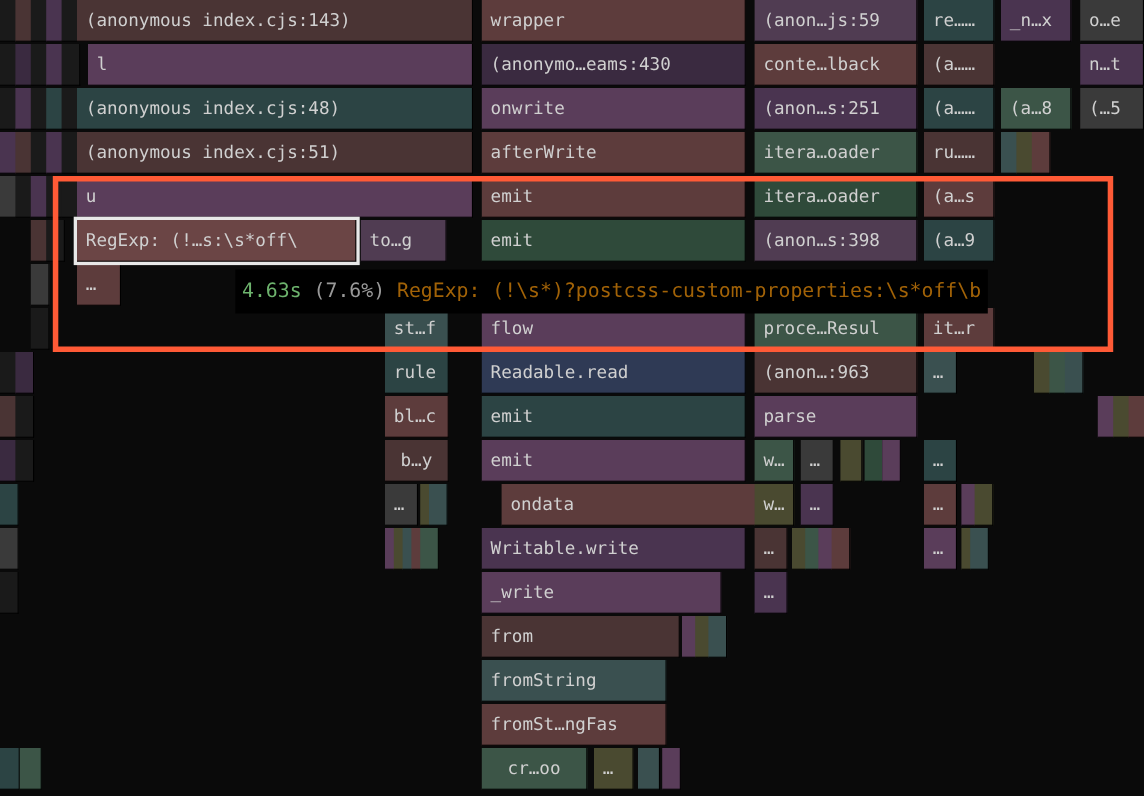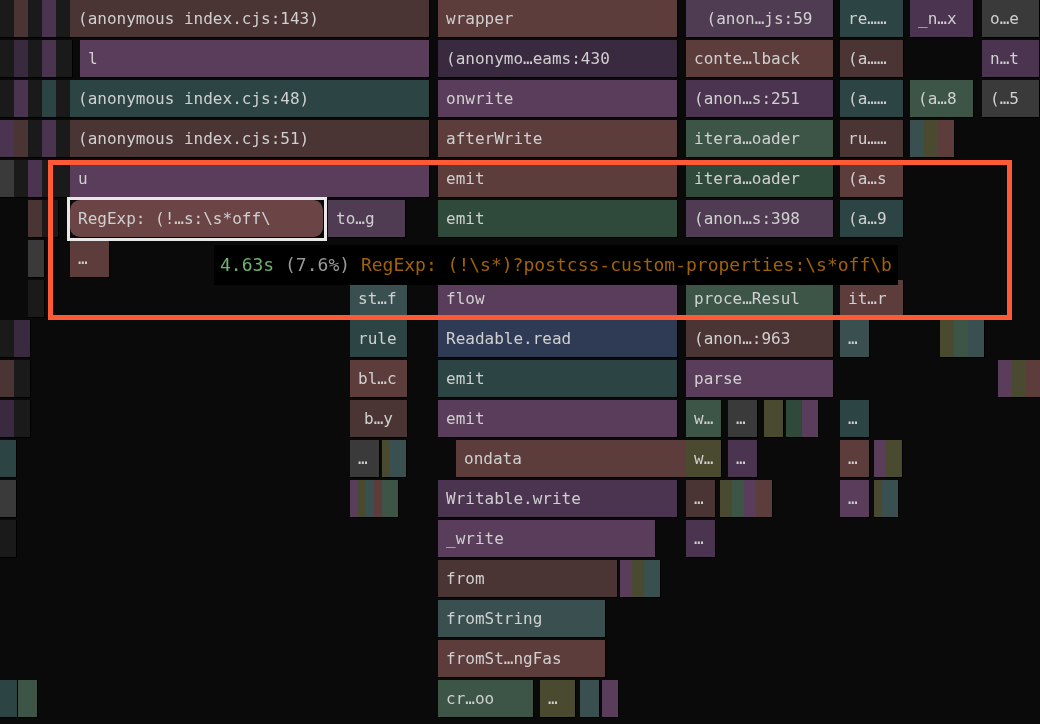--- a/index.html
+++ b/index.html
@@ -34,21 +34,21 @@
 
 <div id="stage">
     <div class="row" style="top: 0px;">
       <div class="cell c-dgray" style="left: 0px; width: 14px;"></div>
       <div class="cell c-brown2" style="left: 14px; width: 14px;"></div>
       <div class="cell c-dgray" style="left: 28px; width: 14px;"></div>
       <div class="cell c-purple2" style="left: 42px; width: 14px;"></div>
       <div class="cell c-dgray" style="left: 56px; width: 14px;"></div>
       <div class="cell c-brown2" style="left: 70px; width: 360px;">(anonymous index.cjs:143)</div>
       <div class="cell c-brown" style="left: 438px; width: 240px;">wrapper</div>
-      <div class="cell c-mauve" style="left: 686px; width: 148px; text-align: center;">(anon…js:59</div>
+      <div class="cell c-mauve" style="left: 686px; width: 148px;">(anon…js:59</div>
       <div class="cell c-teal2" style="left: 840px; width: 64px;">re…os</div>
       <div class="cell c-purple2" style="left: 910px; width: 64px;">_n…x</div>
       <div class="cell c-gray" style="left: 982px; width: 58px;">o…e</div>
     </div>
     <div class="row" style="top: 40px;">
       <div class="cell c-dgray" style="left: 0px; width: 14px;"></div>
       <div class="cell c-purpled" style="left: 14px; width: 14px;"></div>
       <div class="cell c-dgray" style="left: 28px; width: 14px;"></div>
       <div class="cell c-purple2" style="left: 42px; width: 14px;"></div>
       <div class="cell c-dgray" style="left: 56px; width: 14px;"></div>
@@ -93,21 +93,21 @@
       <div class="cell c-dgray" style="left: 42px; width: 14px;"></div>
       <div class="cell c-dgray" style="left: 56px; width: 14px;"></div>
       <div class="cell c-purple" style="left: 70px; width: 360px;">u</div>
       <div class="cell c-brown" style="left: 438px; width: 240px;">emit</div>
       <div class="cell c-green2" style="left: 686px; width: 148px;">itera…oader</div>
       <div class="cell c-brown" style="left: 840px; width: 64px;">(a…s</div>
     </div>
     <div class="row" style="top: 200px;">
       <div class="cell c-brown2" style="left: 28px; width: 14px;"></div>
       <div class="cell c-dgray" style="left: 42px; width: 14px;"></div>
-      <div class="cell c-brownl" style="left: 70px; width: 254px; border-radius: 10px;">RegExp: (!…s:\s*off\</div>
+      <div class="cell c-brownl" style="left: 70px; width: 254px;">RegExp: (!…s:\s*off\</div>
       <div class="cell c-mauve" style="left: 328px; width: 78px;">to…g</div>
       <div class="cell c-green2" style="left: 438px; width: 240px;">emit</div>
       <div class="cell c-mauve" style="left: 686px; width: 148px;">(anon…s:398</div>
       <div class="cell c-teal2" style="left: 840px; width: 64px;">(a…9</div>
     </div>
     <div class="row" style="top: 240px;">
       <div class="cell c-gray" style="left: 28px; width: 14px;"></div>
       <div class="cell c-brown" style="left: 70px; width: 40px;">…</div>
     </div>
     <div class="row" style="top: 280px;">
@@ -192,21 +192,21 @@
     </div>
     <div class="row" style="top: 600px;">
       <div class="cell c-teal" style="left: 438px; width: 168px;">fromString</div>
     </div>
     <div class="row" style="top: 640px;">
       <div class="cell c-brown" style="left: 438px; width: 168px;">fromSt…ngFas</div>
     </div>
     <div class="row" style="top: 680px;">
       <div class="cell c-teal2" style="left: 0px; width: 18px;"></div>
       <div class="cell c-green" style="left: 18px; width: 20px;"></div>
-      <div class="cell c-green" style="left: 438px; width: 96px;">cr…oo</div>
+      <div class="cell c-green" style="left: 438px; width: 96px; text-align: center;">cr…oo</div>
       <div class="cell c-olive" style="left: 540px; width: 36px;">…</div>
       <div class="cell c-teal" style="left: 580px; width: 20px;"></div>
       <div class="cell c-purple" style="left: 602px; width: 12px;"></div>
     </div>
   </div>
 
 <div class="sel" style="left:67px;top:197px;width:260px;height:44px"></div>
 
 <div class="tip" style="left:214px;top:245px">
   <span class="t">4.63s</span>

